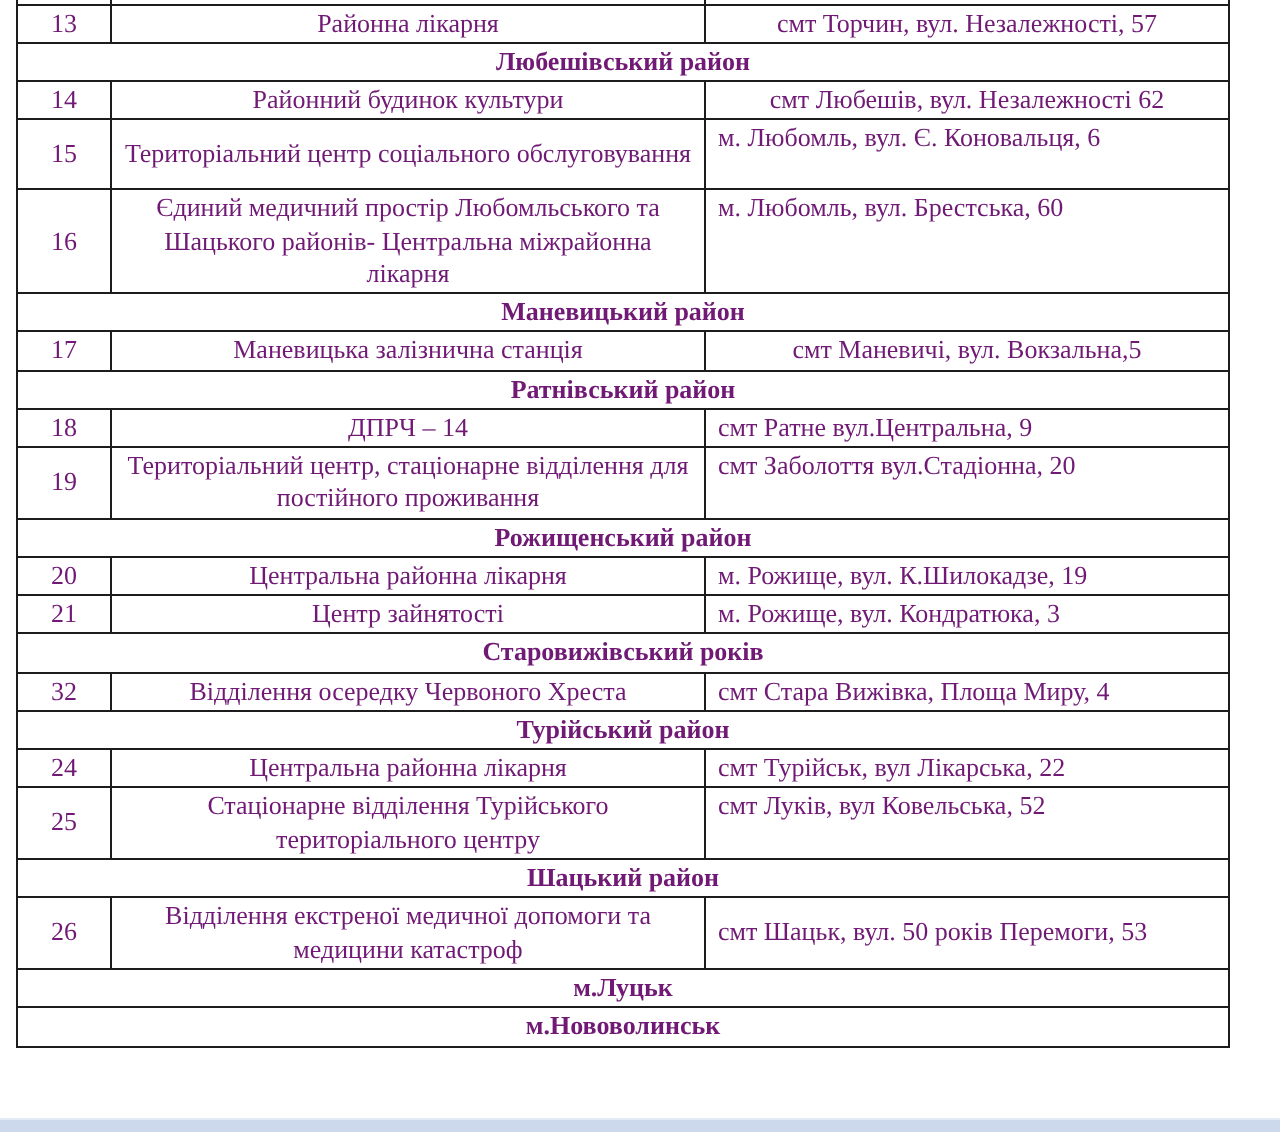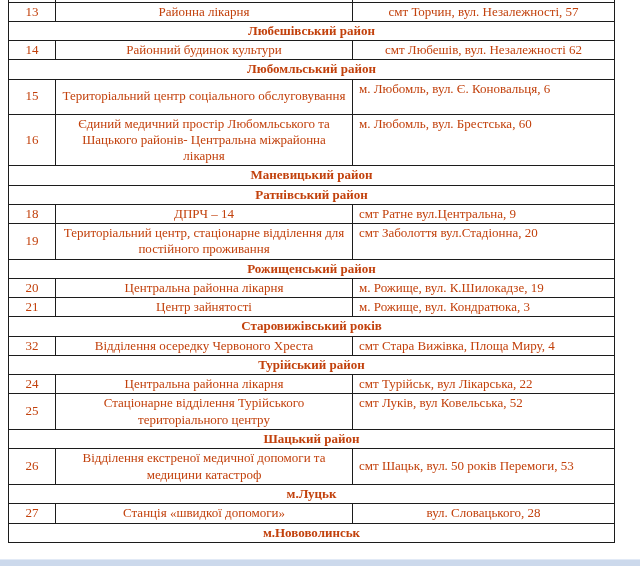--- a/index.html
+++ b/index.html
@@ -4,21 +4,21 @@
 <style>
   * { margin: 0; padding: 0; box-sizing: border-box; }
   html, body { background: #ffffff; }
   .canvas {
     position: relative;
     width: 640px;
     height: 566px;
     background: #ffffff;
     overflow: hidden;
     font-family: "Liberation Serif", "DejaVu Serif", serif;
-    color: #c2410c;
+    color: #701a75;
   }
   table.facility-table {
     position: absolute;
     left: 8px;
     top: 0;
     width: 606px;
     border-collapse: collapse;
     table-layout: fixed;
   }
   td {
@@ -90,40 +90,42 @@
       <tr class="section h17">
         <td colspan="3">Любешівський район</td>
       </tr>
 
       <tr class="item h18">
         <td class="num">14</td>
         <td class="name">Районний будинок культури</td>
         <td class="addr center">смт Любешів, вул. Незалежності 62</td>
       </tr>
 
-      <tr class="section h17">
-        <td colspan="3">Любомльський район</td>
-      </tr>
 
       <tr class="item h35">
         <td class="num">15</td>
         <td class="name">Територіальний центр соціального обслуговування</td>
         <td class="addr top">м. Любомль, вул. Є. Коновальця, 6</td>
       </tr>
 
       <tr class="item h50">
         <td class="num">16</td>
         <td class="name">Єдиний медичний простір Любомльського та Шацького районів- Центральна міжрайонна лікарня</td>
         <td class="addr top">м. Любомль, вул. Брестська, 60</td>
       </tr>
 
       <tr class="section h17">
         <td colspan="3">Маневицький район</td>
       </tr>
 
+      <tr class="item h18">
+        <td class="num">17</td>
+        <td class="name">Маневицька залізнична станція</td>
+        <td class="addr center">смт Маневичі, вул. Вокзальна,5</td>
+      </tr>
 
       <tr class="section h17">
         <td colspan="3">Ратнівський район</td>
       </tr>
 
       <tr class="item h18">
         <td class="num">18</td>
         <td class="name">ДПРЧ – 14</td>
         <td class="addr">смт Ратне вул.Центральна, 9</td>
       </tr>
@@ -184,25 +186,20 @@
       <tr class="item h36">
         <td class="num">26</td>
         <td class="name">Відділення екстреної медичної допомоги та медицини катастроф</td>
         <td class="addr">смт Шацьк, вул. 50 років Перемоги, 53</td>
       </tr>
 
       <tr class="section h17">
         <td colspan="3">м.Луцьк</td>
       </tr>
 
-      <tr class="item h18">
-        <td class="num">27</td>
-        <td class="name">Станція «швидкої допомоги»</td>
-        <td class="addr center">вул. Словацького, 28</td>
-      </tr>
 
       <tr class="section h17">
         <td colspan="3">м.Нововолинськ</td>
       </tr>
 
     </tbody>
   </table>
 
   <div class="bottom-band"></div>
 </div>

